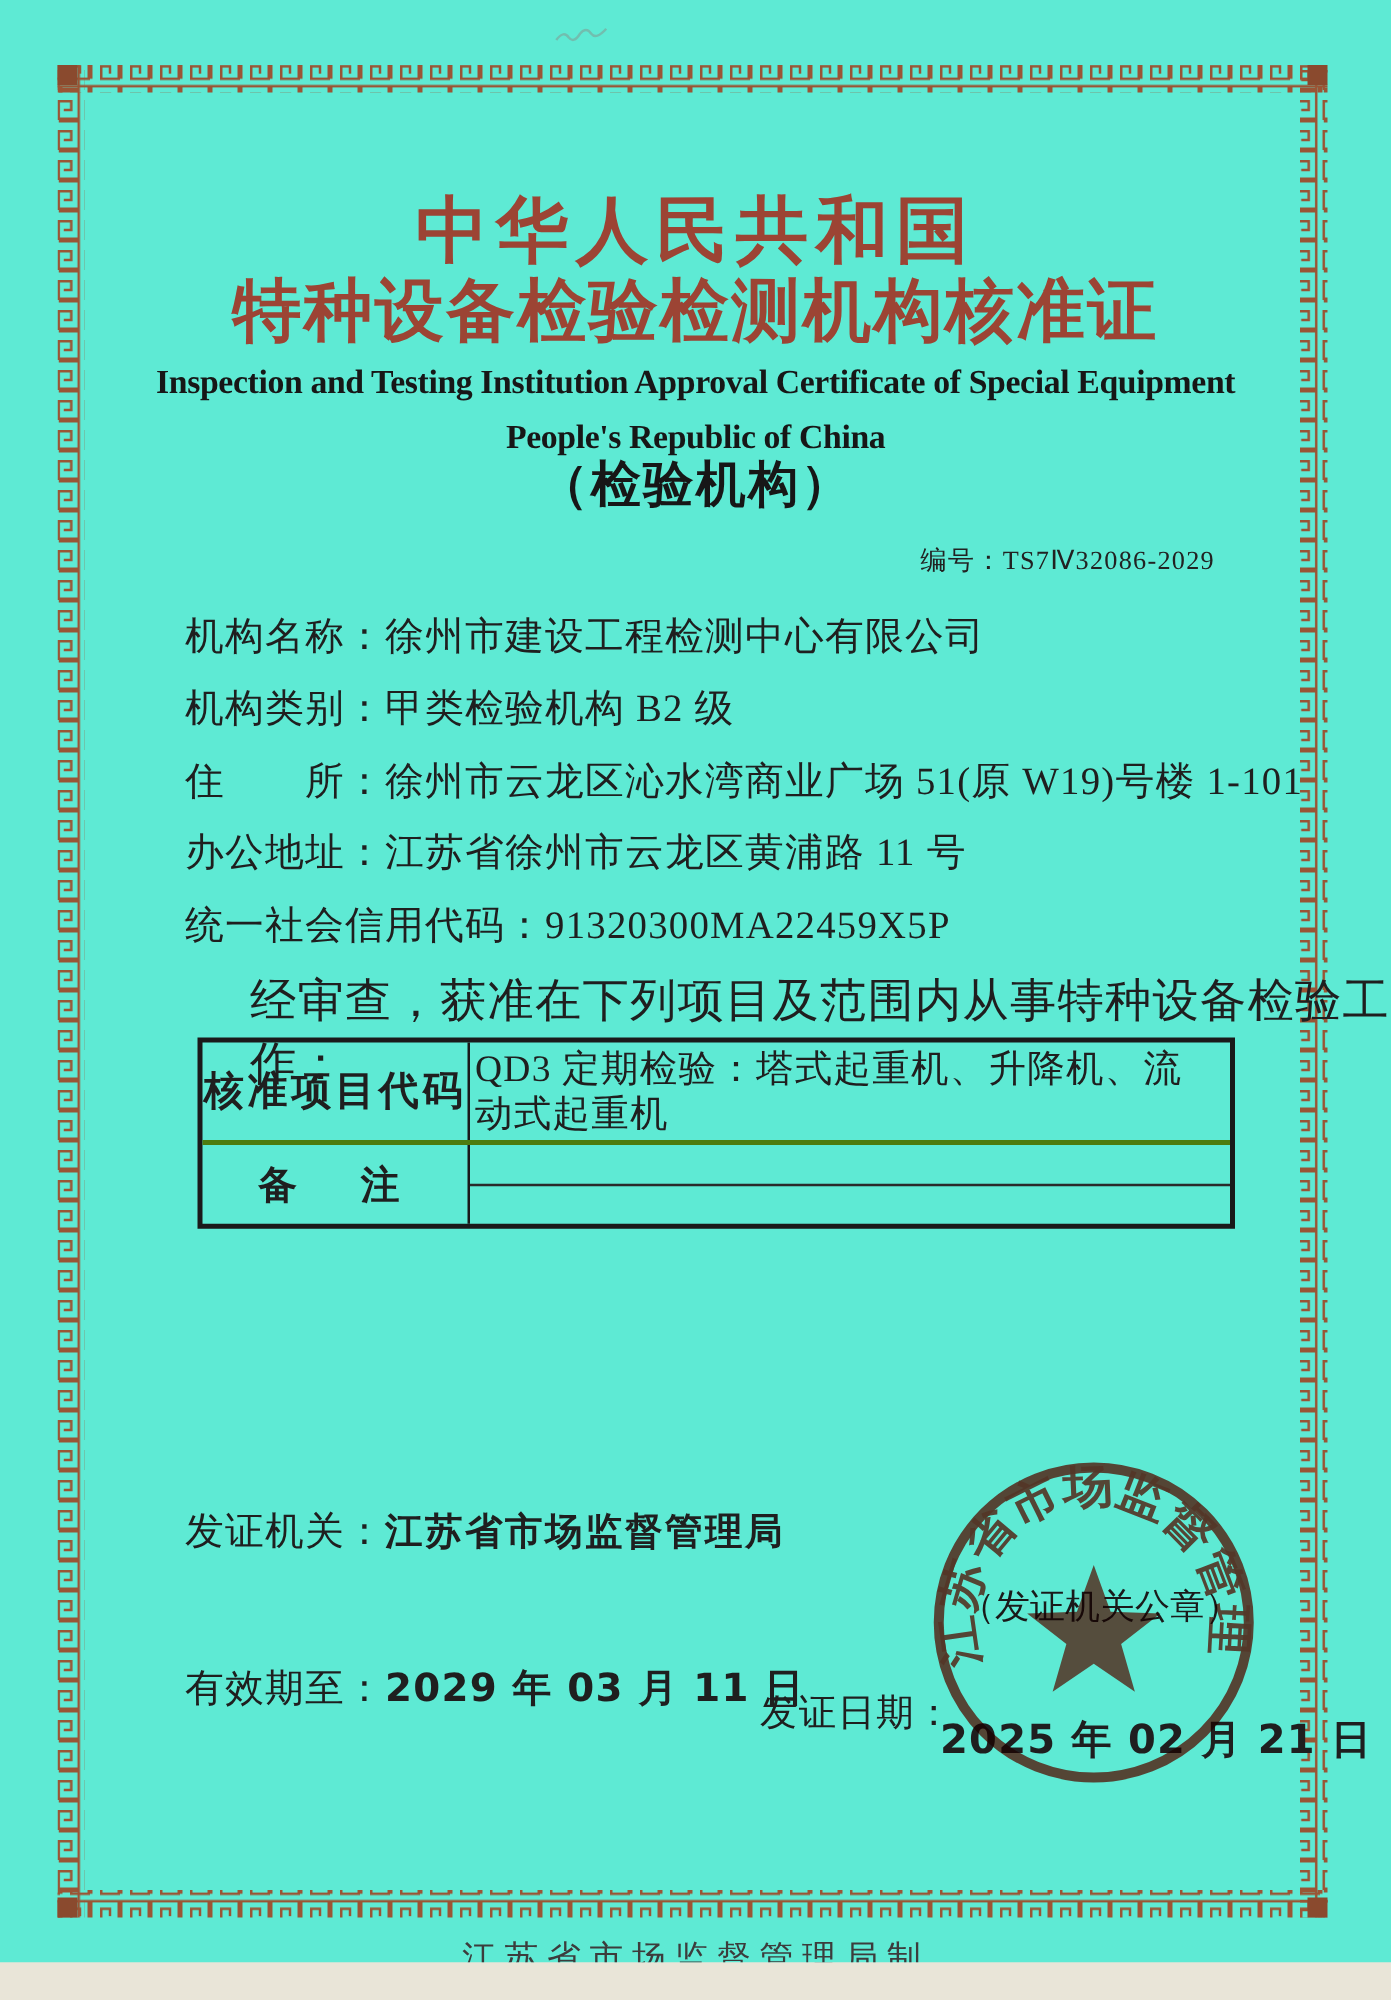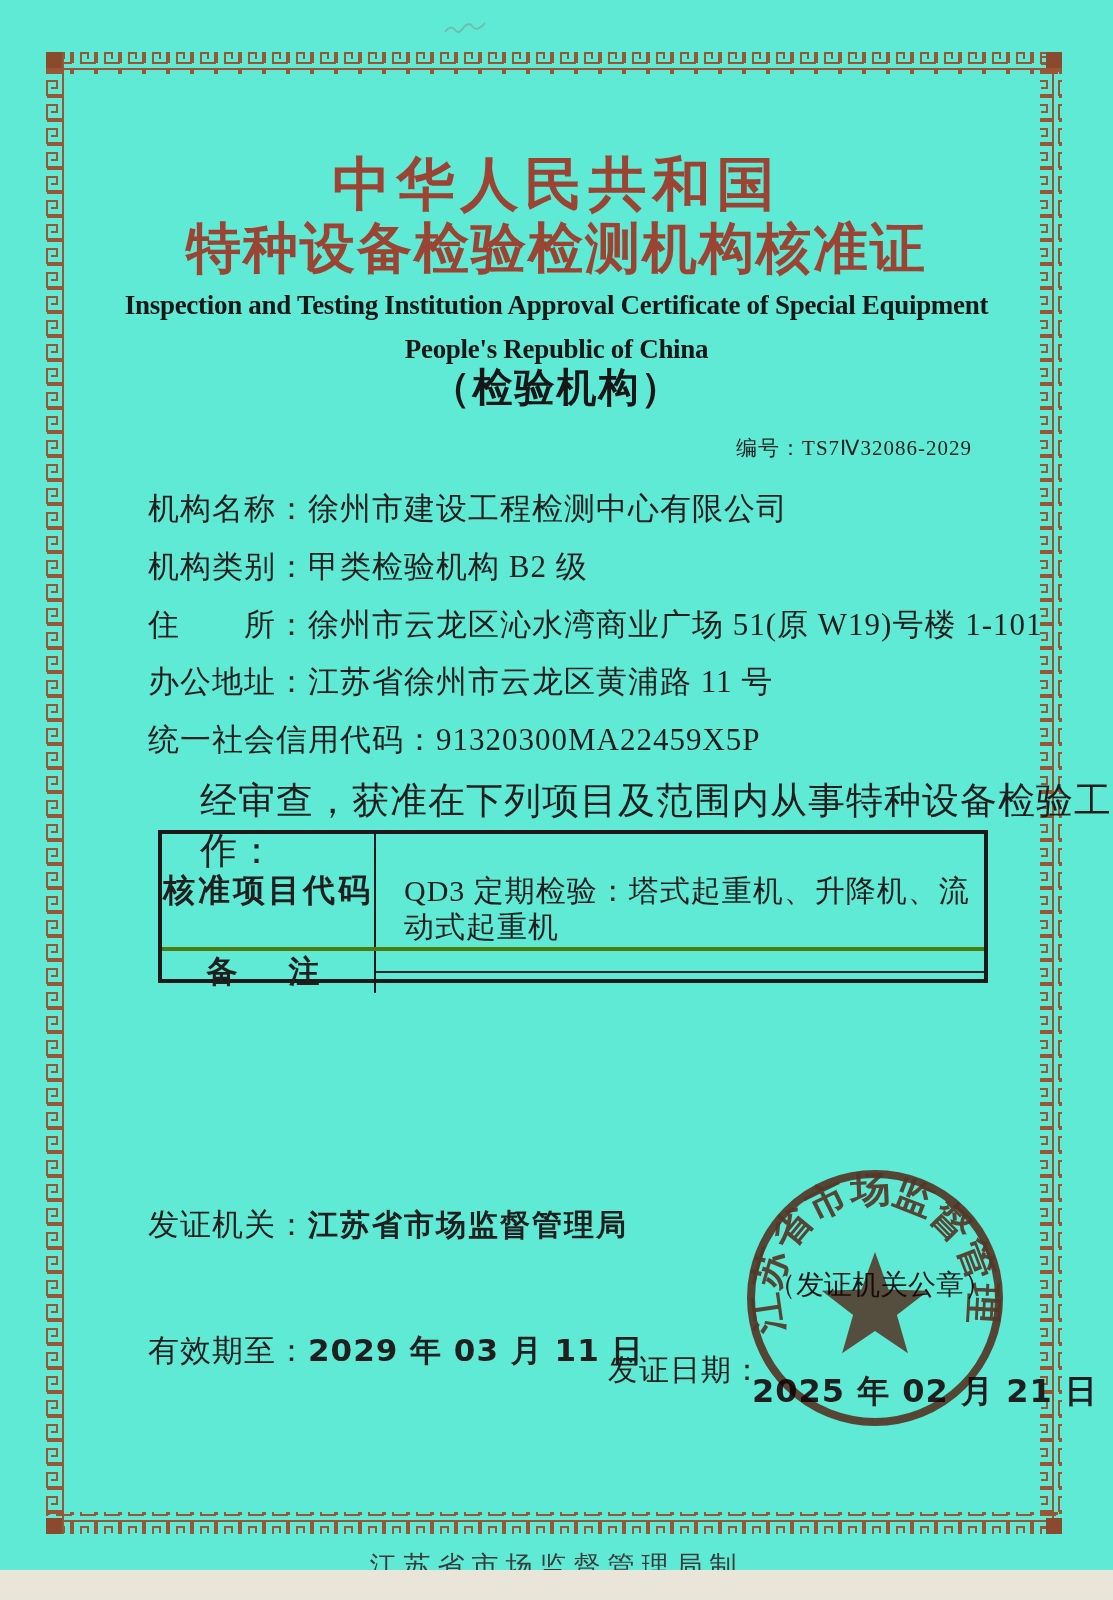--- a/index.html
+++ b/index.html
@@ -59,24 +59,23 @@
     flex: 0 0 214px;
     border-right: 2px solid #1a1a1a;
     display: flex; align-items: center; justify-content: center;
     font-weight: bold;
     font-size: 32px;
     letter-spacing: 3px;
   }
   .t-body {
     flex: 1;
     font-size: 30px;
-    padding: 4px 10px 2px 28px;
+    padding: 4px 10px 2px 4px;
     line-height: 36px;
     letter-spacing: 1px;
-    margin-top: 35px;
   }
   .t-body-split { flex: 1; display: flex; flex-direction: column; }
   .t-sub { flex: 1; }
   .t-sub.top { border-bottom: 2px solid #2a2a2a; }
   .issuer-line { font-size: 31px; letter-spacing: 1px; white-space: nowrap; }
   .issuer-val { font-weight: bold; font-family: "Liberation Sans", sans-serif; font-size: 30px; letter-spacing: 2px; }
   .date-bold { font-weight: bold; font-family: "DejaVu Sans", sans-serif; font-size: 31px; letter-spacing: 1px; margin-top: 36px; }
   .footer-note {
     width: 100%; text-align: center;
     font-size: 27px; letter-spacing: 7px; color: #3c3c3c;

